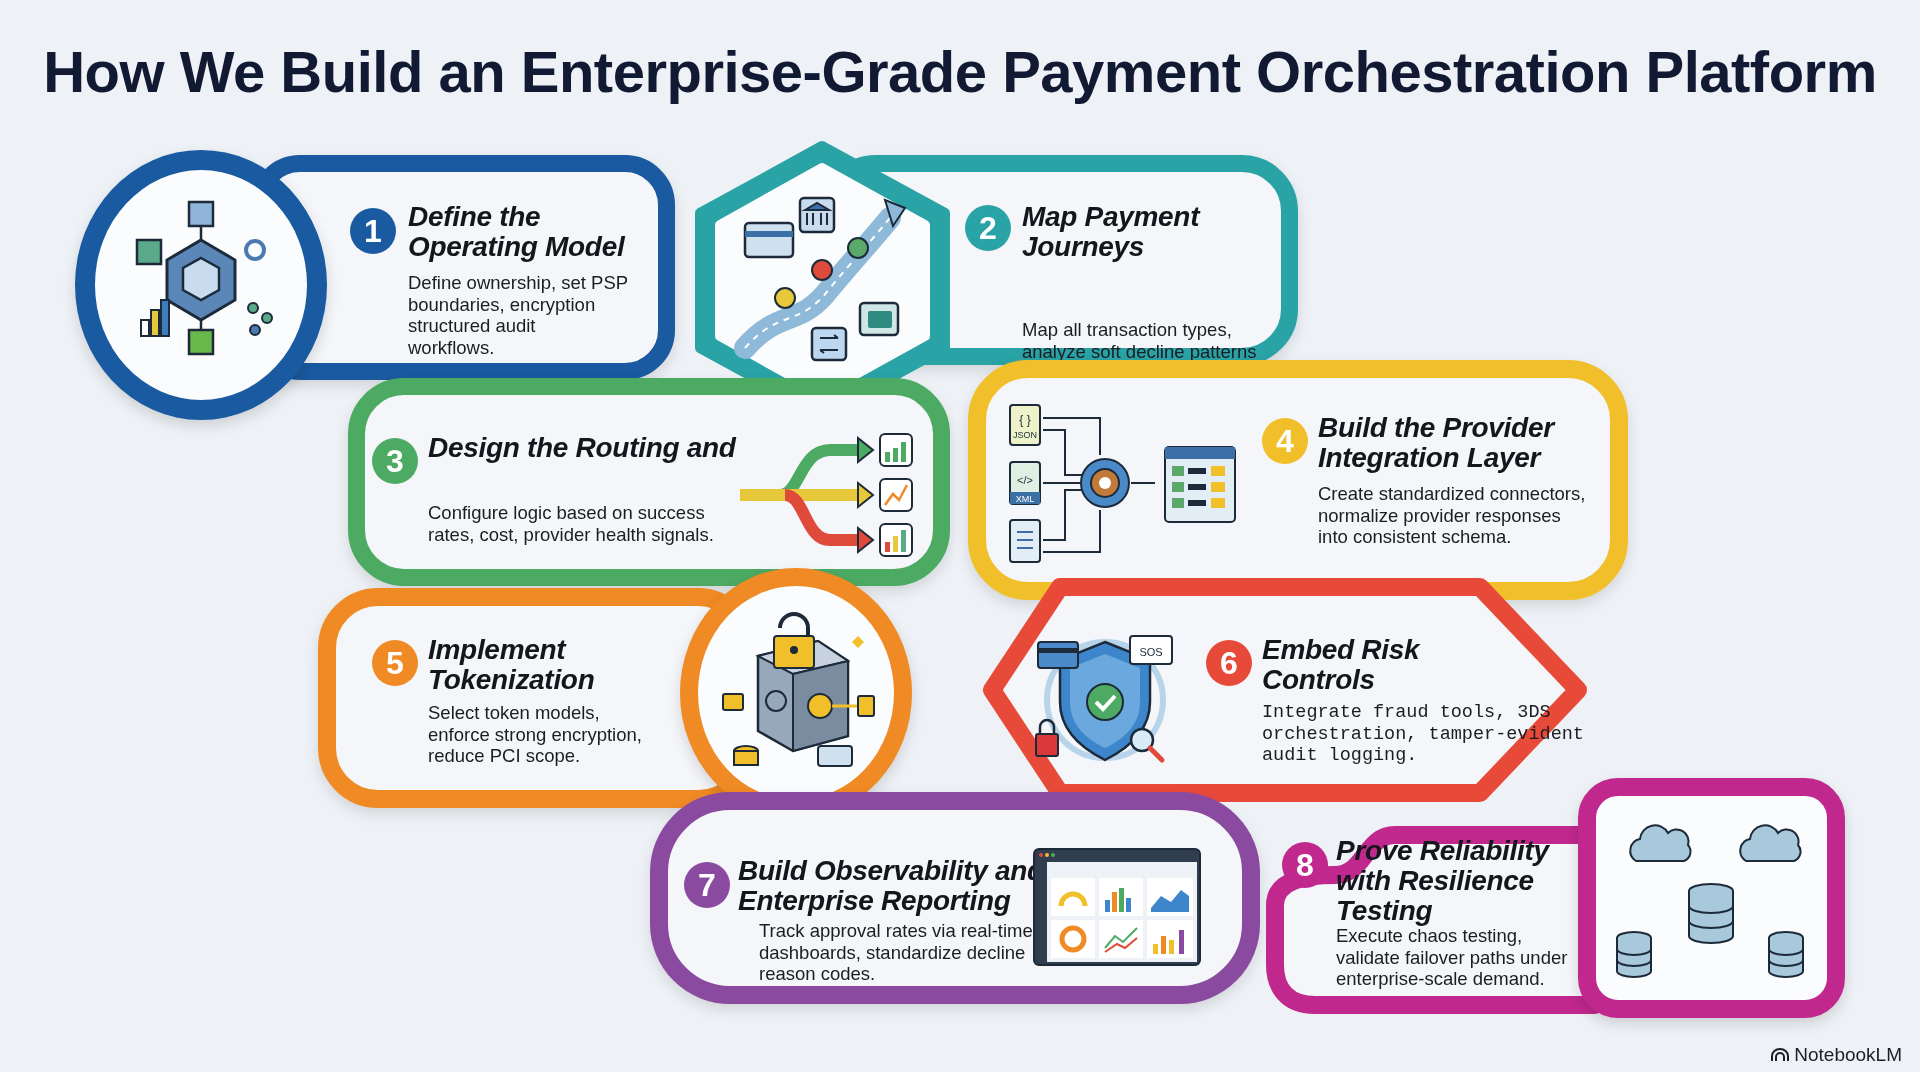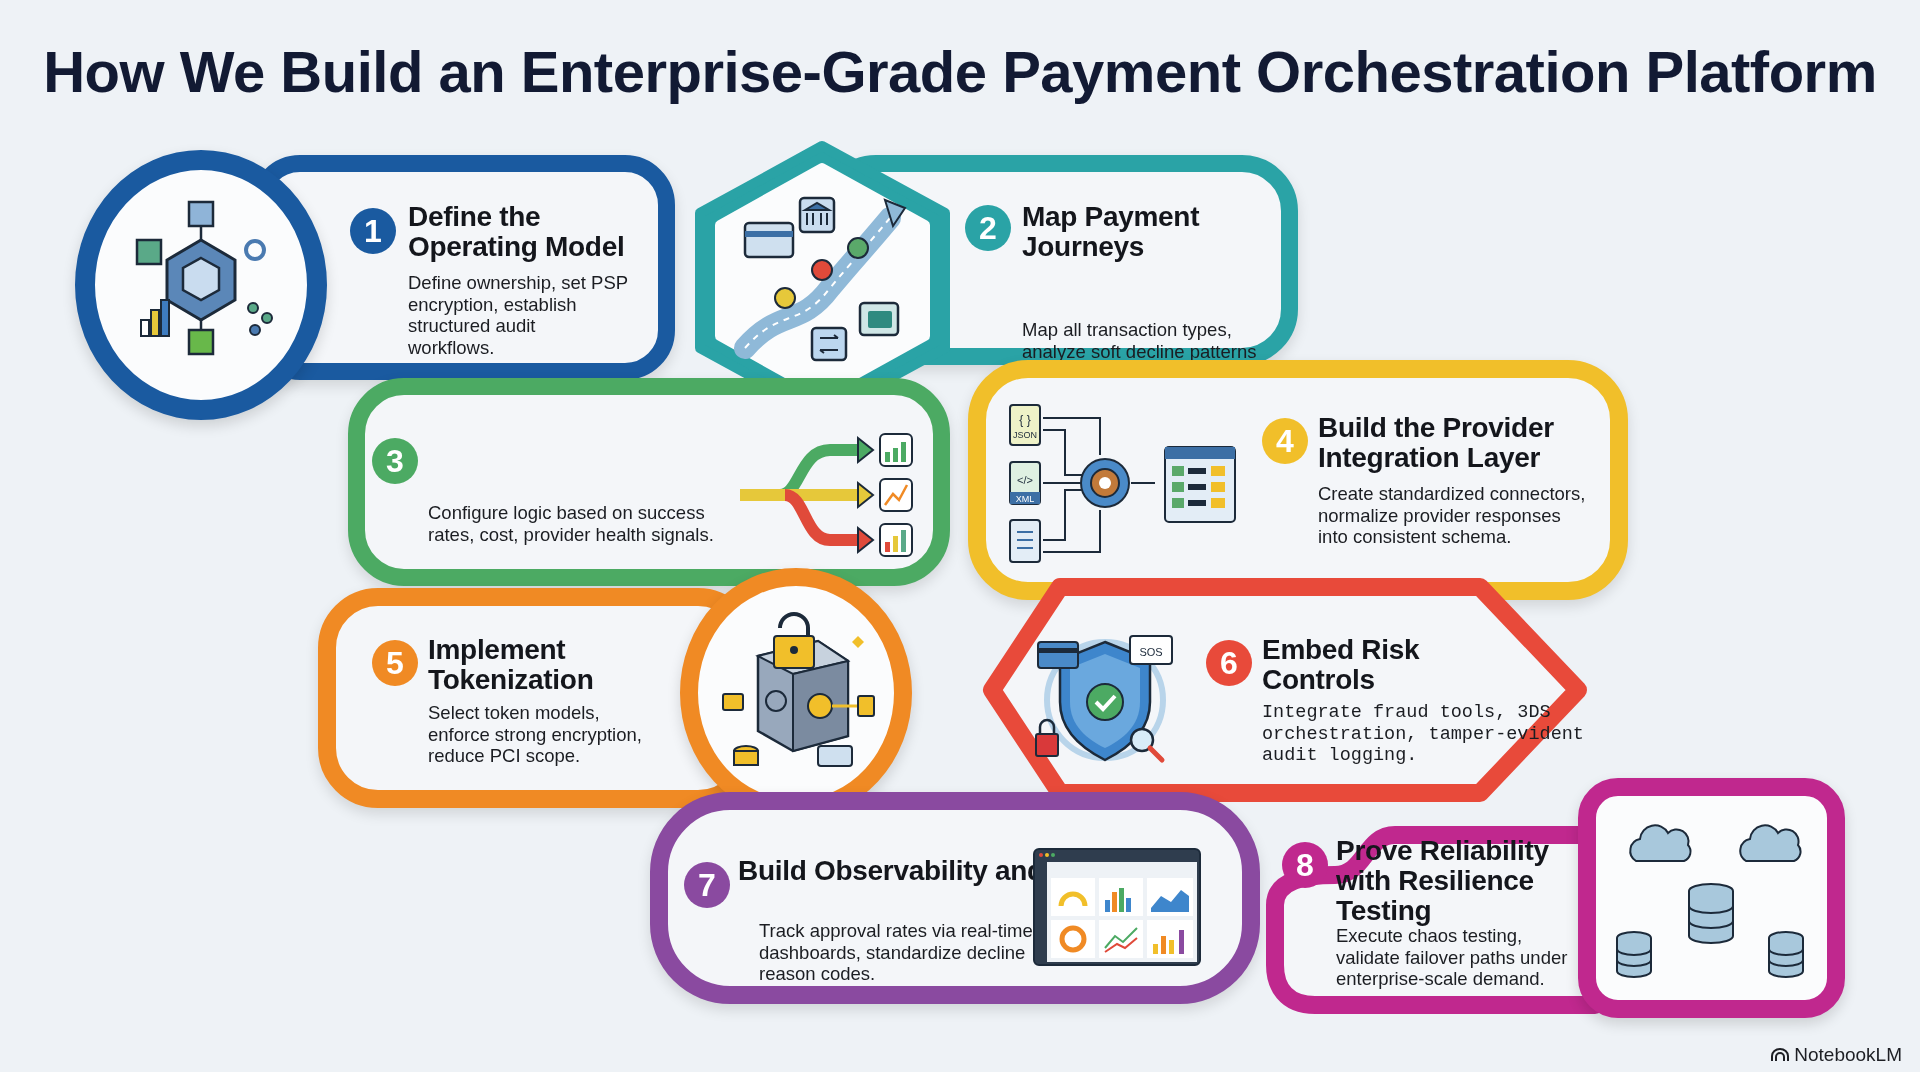--- a/index.html
+++ b/index.html
@@ -18,20 +18,21 @@
     border-style:solid; border-width:17px; border-radius:54px;
     box-shadow:0 6px 14px rgba(0,0,0,0.12);
   }
   .badge {
     position:absolute; width:46px; height:46px; border-radius:50%;
     color:#fff; font-weight:bold; font-size:32px; text-align:center; line-height:46px;
   }
   .h {
     position:absolute; font-size:28px; font-weight:bold; line-height:30px; color:#14161c;
     letter-spacing:-0.3px;
+    font-style:italic;
   }
   .d {
     position:absolute; font-size:18.5px; line-height:21.5px; color:#1b1d22;
   }
   .iconwrap {
     position:absolute; background:#fbfcfd; box-sizing:border-box;
     box-shadow:0 6px 14px rgba(0,0,0,0.14);
   }
   .iconwrap svg { position:absolute; left:0; top:0; }
   .footer {
@@ -62,21 +63,21 @@
     <circle cx="160" cy="160" r="5" fill="#4a7ab0" stroke="#1c2a3a" stroke-width="2"></circle>
   </svg>
 </div>
 <div class="badge" style="left:350px;top:208px;background:#1a5aa0;">1</div>
 <div class="h" style="left:408px;top:202px;">
   <div>Define the</div>
   <div>Operating Model</div>
 </div>
 <div class="d" style="left:408px;top:272px;">
   <div>Define ownership, set PSP</div>
-  <div>encryption, establish</div>
+  <div>boundaries, encryption</div>
   <div>structured audit</div>
   <div>workflows.</div>
 </div>
 
 <div class="card" style="left:820px;top:155px;width:478px;height:210px;border-color:#2aa3a6;border-radius:56px;"></div>
 <div style="position:absolute;left:690px;top:138px;width:265px;height:285px;">
   <svg width="265" height="285" viewBox="0 0 265 285">
     <polygon points="132,8 255,75 255,210 132,277 10,210 10,75" fill="#2aa3a6" stroke="#2aa3a6" stroke-width="10" stroke-linejoin="round"></polygon>
     <polygon points="132,30 235,87 235,198 132,255 30,198 30,87" fill="#fbfcfd" stroke="#fbfcfd" stroke-width="10" stroke-linejoin="round"></polygon>
     <g>
@@ -104,20 +105,21 @@
 </div>
 <div class="d" style="left:1022px;top:271px;margin-top:48px;">
   <div>Map all transaction types,</div>
   <div>analyze soft decline patterns</div>
   <div>for retry opportunities.</div>
 </div>
 
 <div class="card" style="left:348px;top:378px;width:602px;height:208px;border-color:#4caa63;border-radius:56px;"></div>
 <div class="badge" style="left:372px;top:438px;background:#4caa63;">3</div>
 <div class="h" style="left:428px;top:433px;">
+  <div>Design the Routing and</div>
 </div>
 <div class="d" style="left:428px;top:502px;">
   <div>Configure logic based on success</div>
   <div>rates, cost, provider health signals.</div>
 </div>
 <svg style="position:absolute;left:735px;top:430px;" width="180" height="130" viewBox="0 0 180 130">
   <path d="M5,65 H45 C65,65 65,20 95,20 H125" fill="none" stroke="#4caa63" stroke-width="12"></path>
   <path d="M5,65 H125" fill="none" stroke="#e6c83a" stroke-width="12"></path>
   <path d="M50,65 C70,65 70,110 95,110 H125" fill="none" stroke="#e04a3a" stroke-width="12"></path>
   <polygon points="123,8 138,20 123,32" fill="#4caa63" stroke="#1c2a3a" stroke-width="2"></polygon>
@@ -233,20 +235,21 @@
 <div class="d" style="left:1262px;top:702px;font-family:Liberation Mono, monospace;">
   <div>Integrate fraud tools, 3DS</div>
   <div>orchestration, tamper-evident</div>
   <div>audit logging.</div>
 </div>
 
 <div class="card" style="left:650px;top:792px;width:610px;height:212px;border-color:#8a4aa0;border-width:18px;border-radius:80px;"></div>
 <div class="badge" style="left:684px;top:862px;background:#8a4aa0;">7</div>
 <div class="h" style="left:738px;top:856px;">
   <div>Build Observability and</div>
+  <div>Enterprise Reporting</div>
 </div>
 <div class="d" style="left:759px;top:920px;">
   <div>Track approval rates via real-time</div>
   <div>dashboards, standardize decline</div>
   <div>reason codes.</div>
 </div>
 <svg style="position:absolute;left:1033px;top:848px;" width="168" height="118" viewBox="0 0 168 118">
   <rect x="1" y="1" width="166" height="116" rx="5" fill="#2f3d4e" stroke="#1c2a3a" stroke-width="2"></rect>
   <rect x="14" y="14" width="150" height="100" fill="#eef2f6"></rect>
   <circle cx="8" cy="7" r="2" fill="#e04a3a"></circle>

